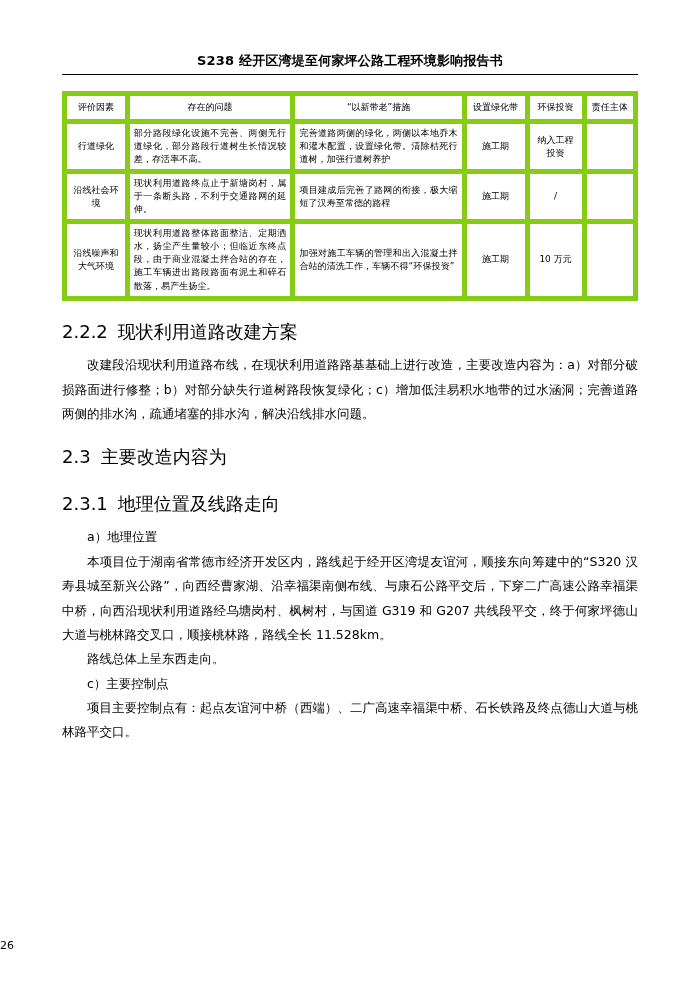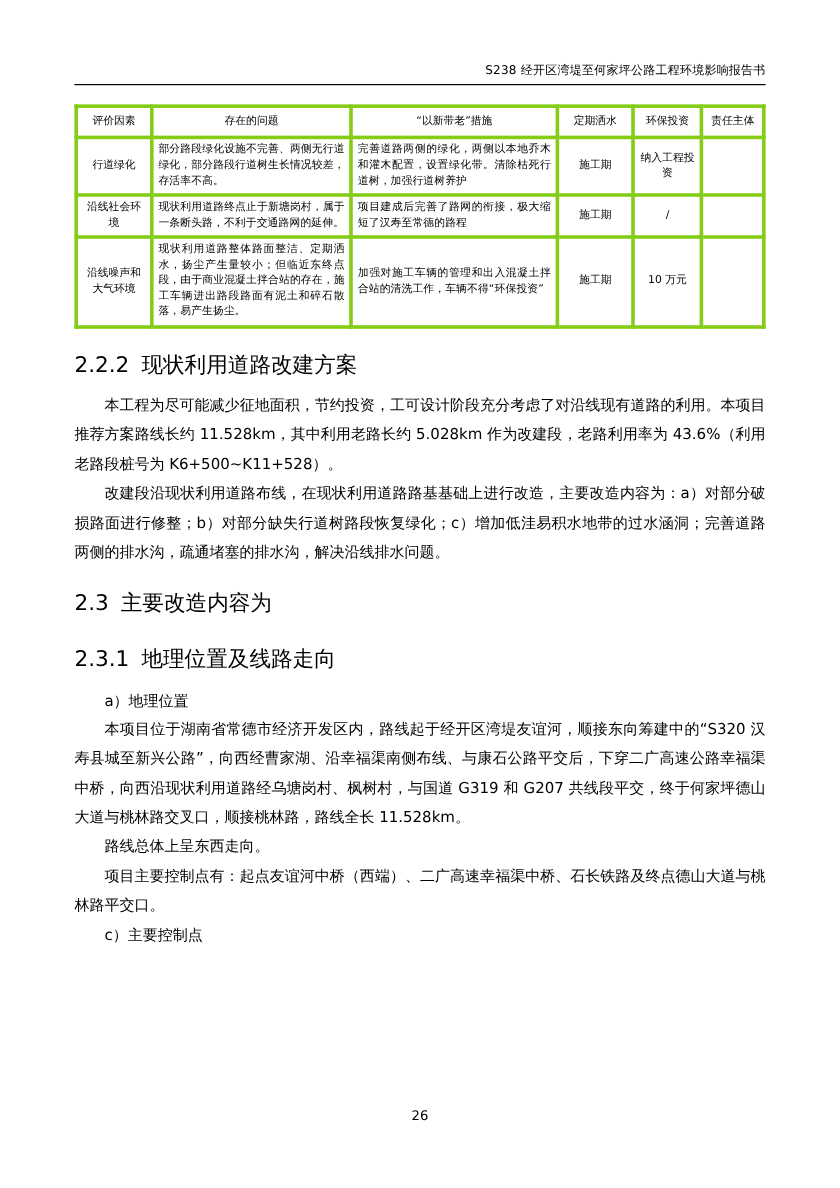--- a/index.html
+++ b/index.html
@@ -15,42 +15,42 @@
     position: relative;
   }
   .page {
     position: relative;
     width: 700px;
     height: 990px;
     box-sizing: border-box;
     padding: 52px 62px 0 62px;
   }
   .header {
-    text-align: right;
-    font-size: 10px;
-    font-weight: normal;
+    text-align: center;
+    font-size: 13px;
+    font-weight: bold;
     letter-spacing: 0.2px;
     padding-bottom: 4px;
     color: #000;
   }
   .header-rule {
     border-bottom: 1px solid #000;
     margin-bottom: 16px;
   }
   
   table.doc-table {
     border-collapse: collapse;
     width: 100%;
     table-layout: fixed;
     font-size: 9px;
     line-height: 1.45;
   }
   table.doc-table th,
   table.doc-table td {
-    border: 3px solid #84cc16;
+    border: 5px solid #84cc16;
     vertical-align: middle;
     padding: 3px 4px;
   }
   table.doc-table th {
     font-weight: normal;
     text-align: center;
     padding: 5px 3px;
   }
   td.c-center {
     text-align: center;
@@ -84,24 +84,23 @@
     margin: 0;
     text-align: justify;
     text-justify: inter-ideograph;
     text-indent: 2em;
   }
   p.body + p.body {
     margin-top: 0px;
   }
   .footer {
     position: absolute;
-    bottom: 54px;
+    bottom: 38px;
     left: 0;
     width: 700px;
-    text-align: center;
     font-size: 11px;
   }
 </style>
 </head>
 <body>
 
 <div class="page">
 
   <div class="header">
     <span>S238 经开区湾堤至何家坪公路工程环境影响报告书</span>
@@ -115,21 +114,21 @@
         <col class="col3">
         <col class="col4">
         <col class="col5">
         <col class="col6">
     </colgroup>
     <thead>
       <tr>
         <th>评价因素</th>
         <th>存在的问题</th>
         <th>“以新带老”措施</th>
-        <th>定期洒水</th>
+        <th>设置绿化带</th>
         <th>环保投资</th>
         <th>责任主体</th>
       </tr>
     </thead>
     <tbody>
       <tr>
         <td class="c-center">行道绿化</td>
         <td class="c-just">部分路段绿化设施不完善、两侧无行道绿化，部分路段行道树生长情况较差，存活率不高。</td>
         <td class="c-just">完善道路两侧的绿化，两侧以本地乔木和灌木配置，设置绿化带。清除枯死行道树，加强行道树养护</td>
         <td class="c-center">施工期</td>
@@ -151,36 +150,35 @@
         <td class="c-center">施工期</td>
         <td class="c-center">10 万元</td>
         <td class="c-center"></td>
       </tr>
     </tbody>
   </table>
 
   <div class="heading">
     <span class="num">2.2.2</span><span>现状利用道路改建方案</span>
   </div>
-  <p class="body">本工程为尽可能减少征地面积，节约投资，工可设计阶段充分考虑了对沿线现有道路的利用。本项目推荐方案路线长约 11.528km，其中利用老路长约 5.028km 作为改建段，老路利用率为 43.6%（利用老路段桩号为 K6+500~K11+528）。</p>
   <p class="body">改建段沿现状利用道路布线，在现状利用道路路基基础上进行改造，主要改造内容为：a）对部分破损路面进行修整；b）对部分缺失行道树路段恢复绿化；c）增加低洼易积水地带的过水涵洞；完善道路两侧的排水沟，疏通堵塞的排水沟，解决沿线排水问题。</p>
 
   <div class="heading">
     <span class="num">2.3</span><span>主要改造内容为</span>
   </div>
 
   <div class="heading sub">
     <span class="num">2.3.1</span><span>地理位置及线路走向</span>
   </div>
 
   <p class="body">a）地理位置</p>
   <p class="body">本项目位于湖南省常德市经济开发区内，路线起于经开区湾堤友谊河，顺接东向筹建中的“S320 汉寿县城至新兴公路”，向西经曹家湖、沿幸福渠南侧布线、与康石公路平交后，下穿二广高速公路幸福渠中桥，向西沿现状利用道路经乌塘岗村、枫树村，与国道 G319 和 G207 共线段平交，终于何家坪德山大道与桃林路交叉口，顺接桃林路，路线全长 11.528km。</p>
 
   <p class="body">路线总体上呈东西走向。</p>
 
+  <p class="body">c）主要控制点</p>
   <p class="body">项目主要控制点有：起点友谊河中桥（西端）、二广高速幸福渠中桥、石长铁路及终点德山大道与桃林路平交口。</p>
-  <p class="body">c）主要控制点</p>
 
   <div class="footer">
     <span>26</span>
   </div>
 
 </div>
 
 </body></html>

